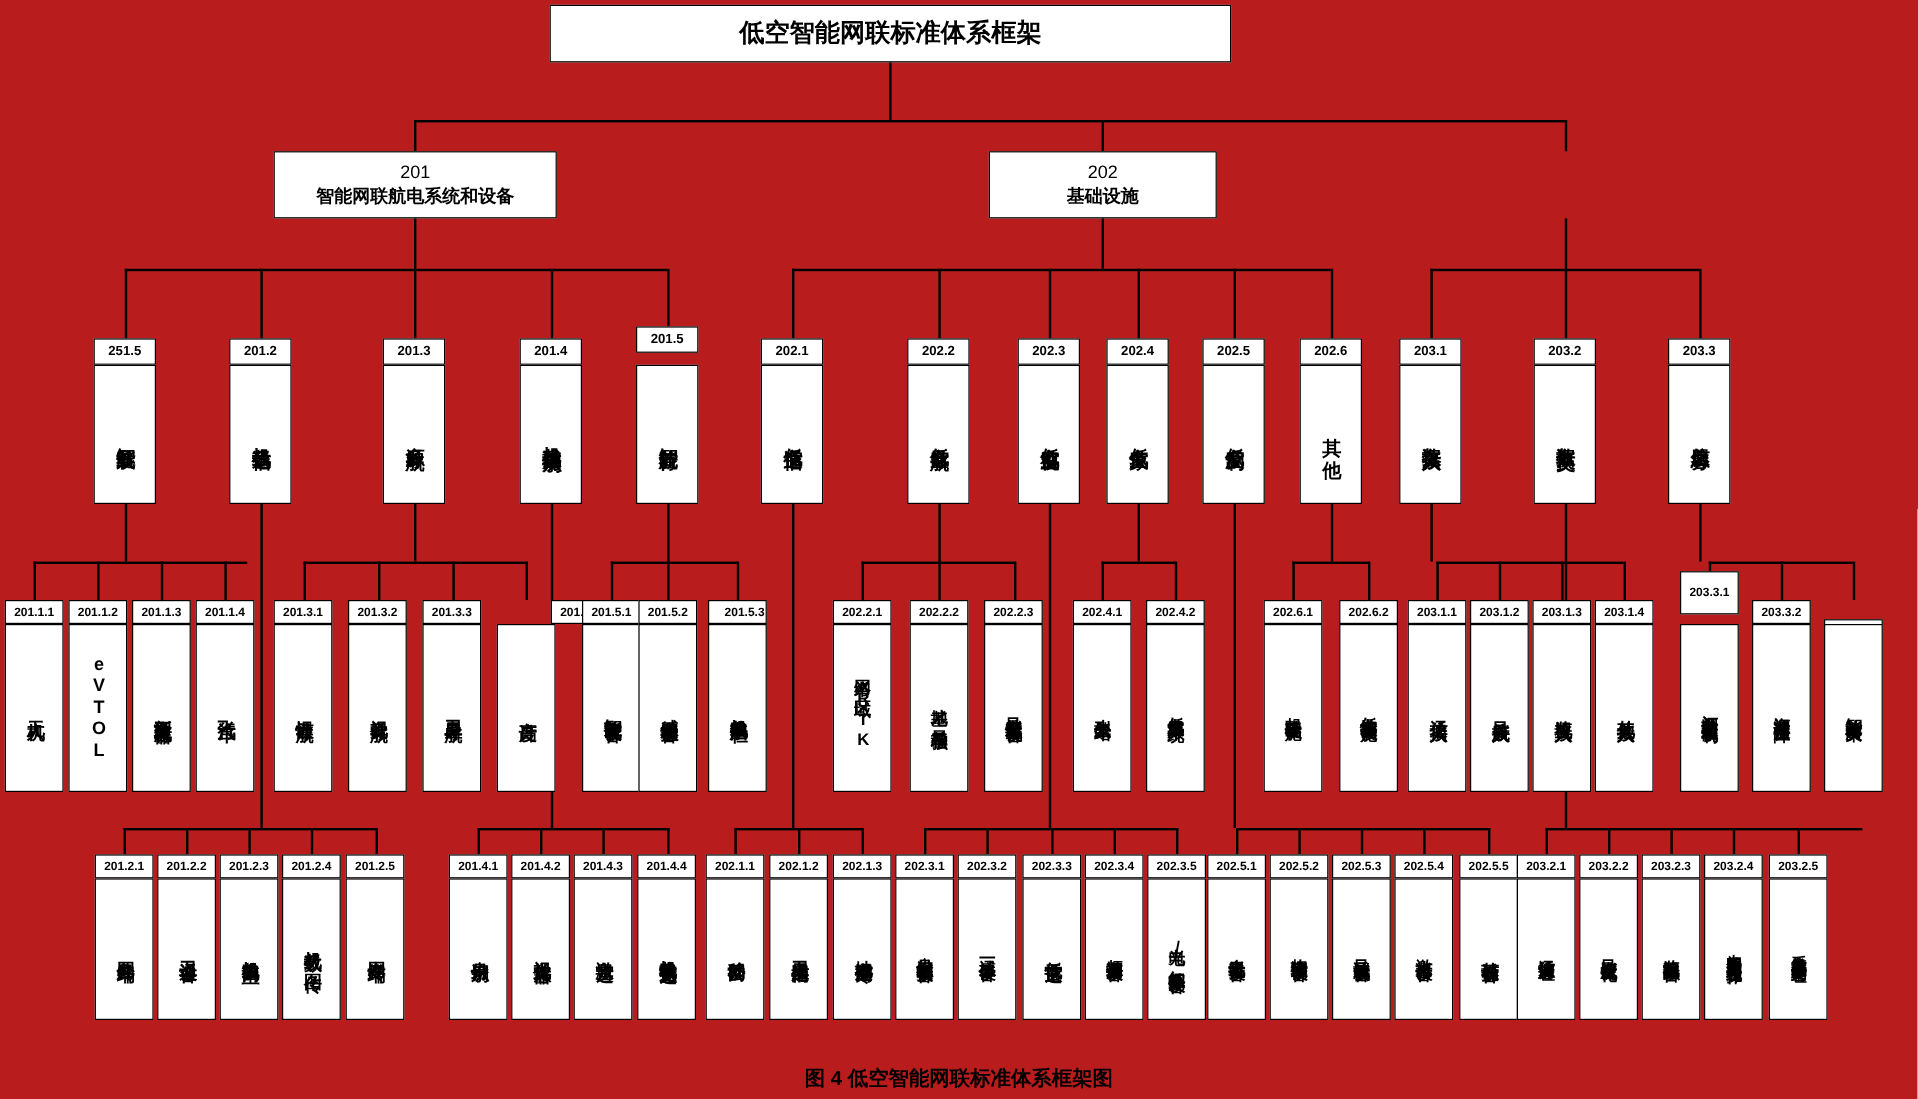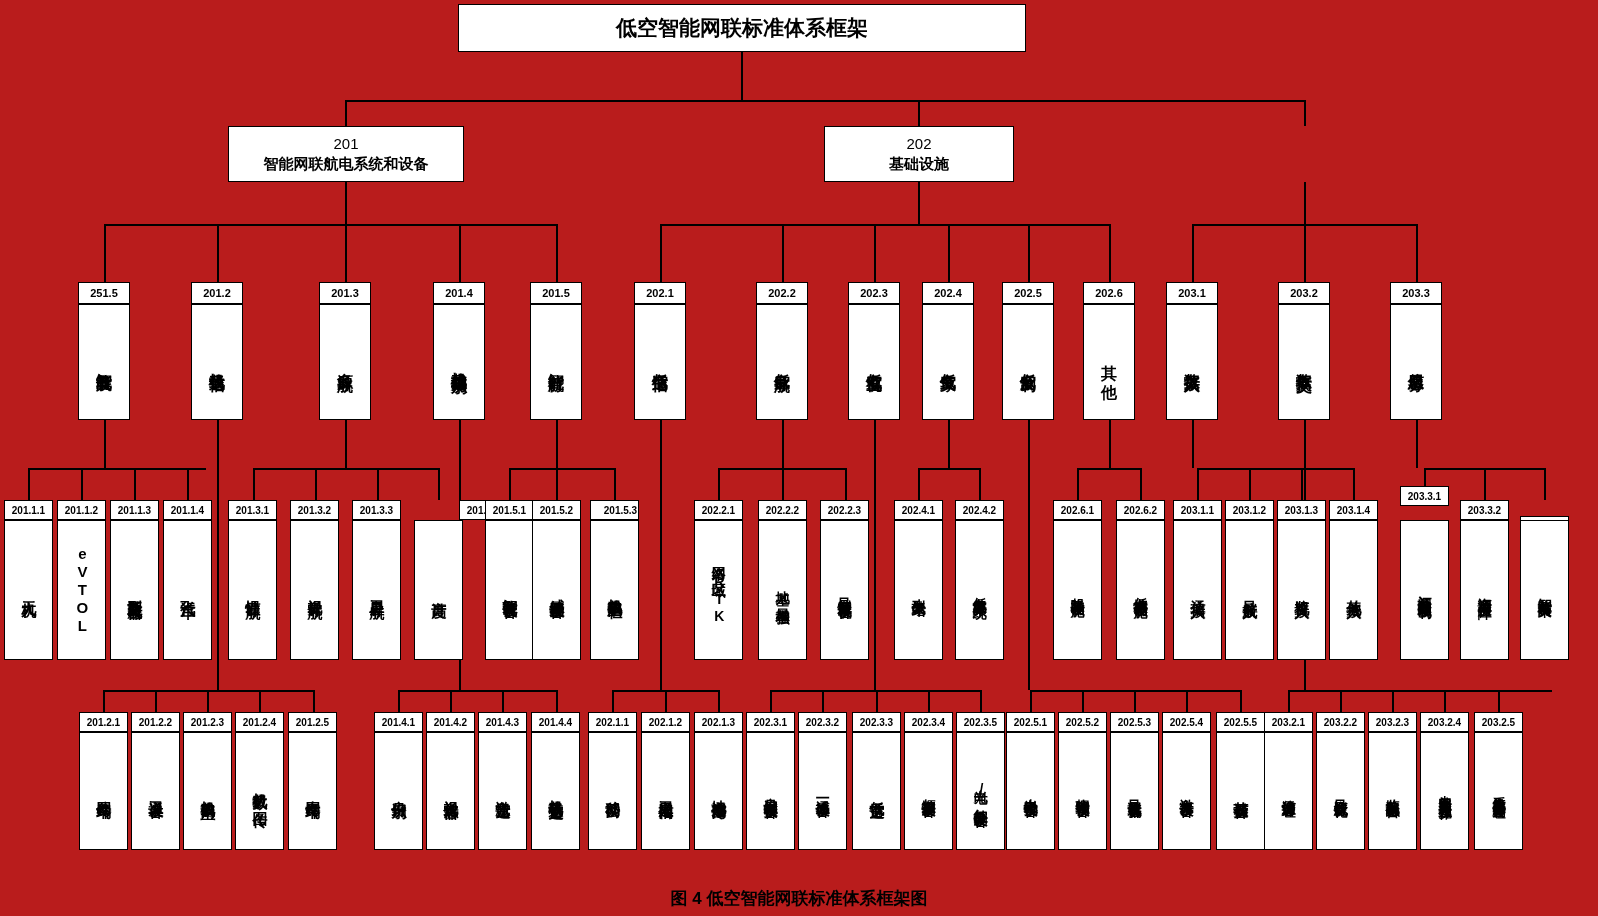--- a/index.html
+++ b/index.html
@@ -93,21 +93,21 @@
       <span class="txt">多源导航</span>
     </div>
 
   <div class="num" style="left:433px;top:282px;width:52px;height:22px;">
       <span>201.4</span>
     </div>
   <div class="box vbox" style="left:433px;top:304px;width:52px;height:116px;font-size:16px;">
       <span class="txt">机载感知与识别</span>
     </div>
 
-  <div class="num" style="left:530px;top:282px;width:52px;height:22px;">
+  <div class="num" style="left:530px;top:272px;width:52px;height:22px;">
       <span>201.5</span>
     </div>
   <div class="box vbox" style="left:530px;top:304px;width:52px;height:116px;font-size:16px;">
       <span class="txt">智能航行</span>
     </div>
 
   <div class="num" style="left:634px;top:282px;width:52px;height:22px;">
       <span>202.1</span>
     </div>
   <div class="box vbox" style="left:634px;top:304px;width:52px;height:116px;font-size:16px;">
@@ -378,21 +378,21 @@
       <span class="txt">监视接入</span>
     </div>
 
   <div class="num" style="left:1329px;top:500px;width:49px;height:20px;font-size:10px;">
       <span>203.1.4</span>
     </div>
   <div class="box vbox" style="left:1329px;top:520px;width:49px;height:140px;font-size:15px;">
       <span class="txt">其他接入</span>
     </div>
 
-  <div class="num" style="left:1400px;top:486px;width:49px;height:20px;font-size:10px;justify-content:center;">
+  <div class="num" style="left:1400px;top:476px;width:49px;height:36px;font-size:10px;justify-content:center;">
       <span>203.3.1</span>
     </div>
   <div class="box vbox" style="left:1400px;top:520px;width:49px;height:140px;font-size:14px;">
       <span class="txt">订阅分发数据处理机制</span>
     </div>
 
   <div class="num" style="left:1460px;top:500px;width:49px;height:20px;font-size:10px;">
       <span>203.3.2</span>
     </div>
   <div class="box vbox" style="left:1460px;top:520px;width:49px;height:140px;font-size:14px;">

